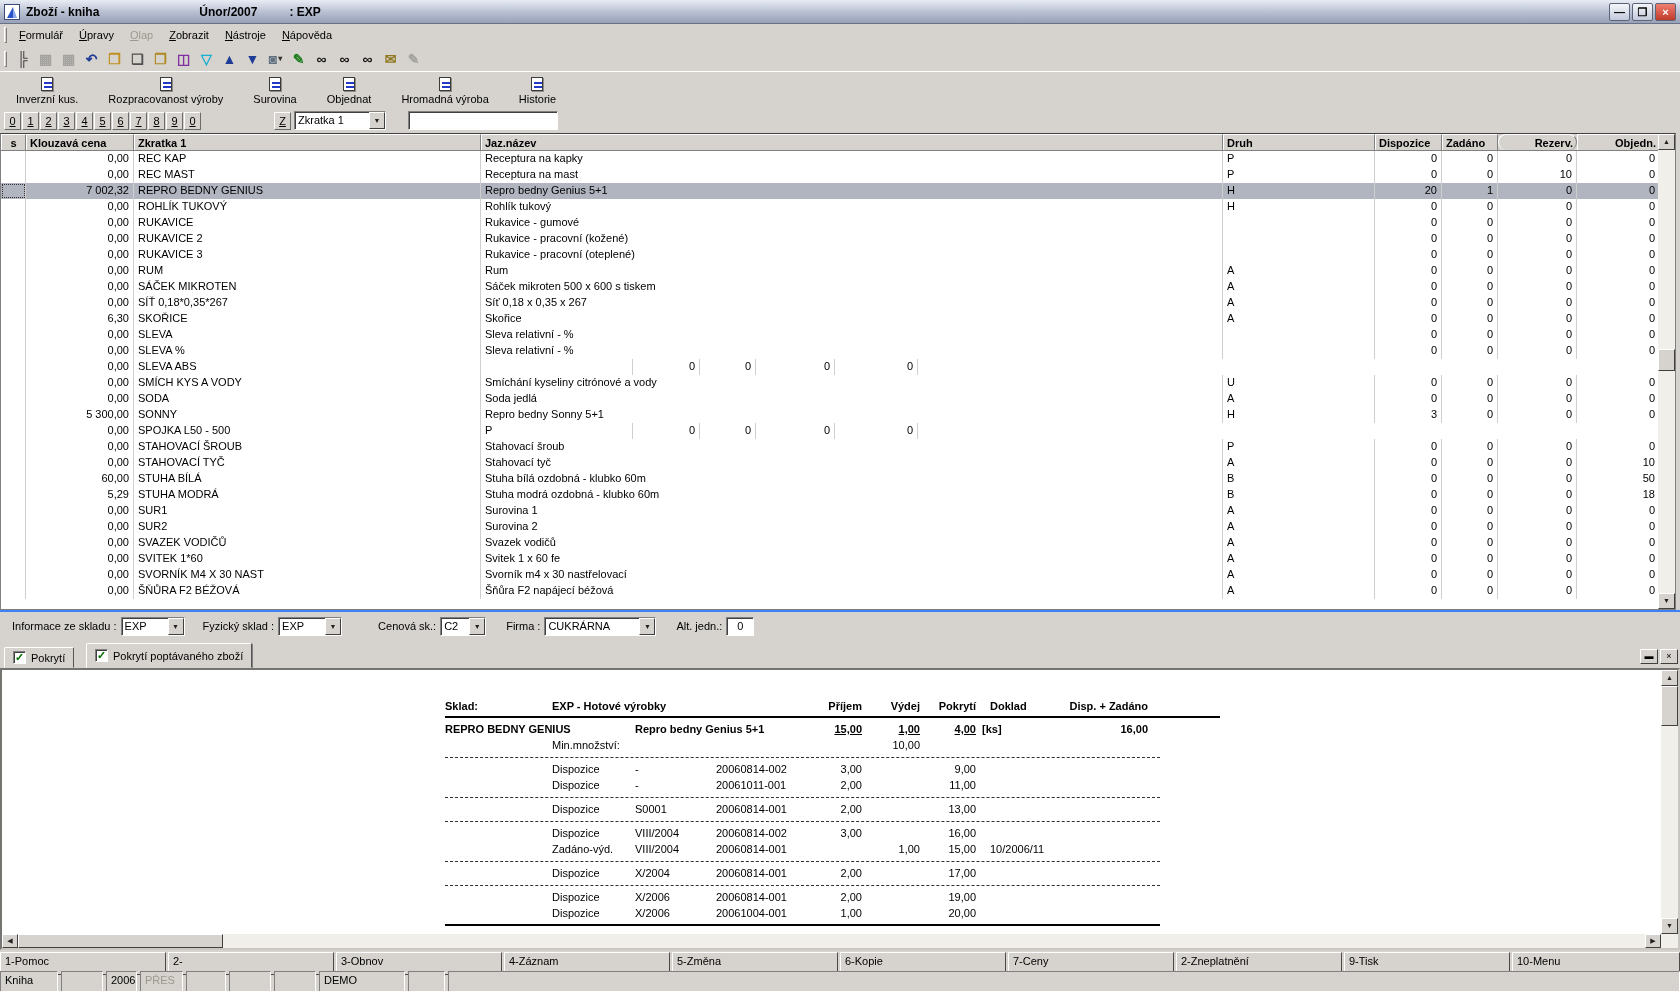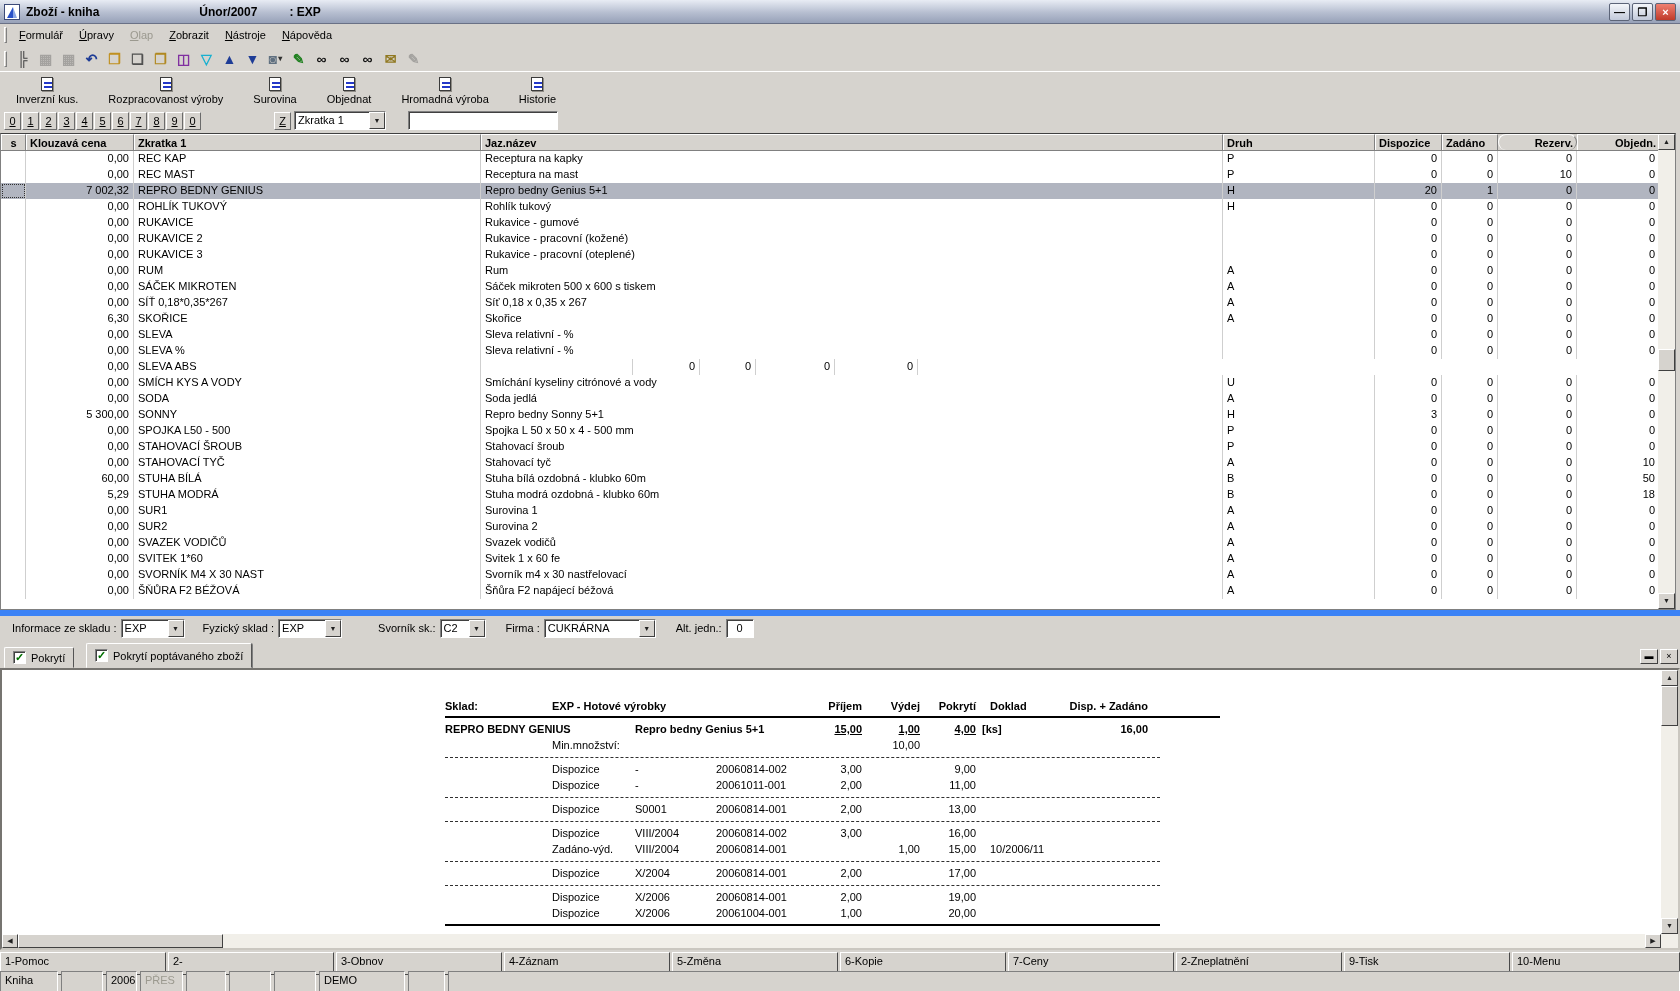--- a/index.html
+++ b/index.html
@@ -42,21 +42,21 @@
 .grow{display:flex;height:16px}
 .gcell{padding:1px 4px;border-right:1px solid #cfcfcf;white-space:nowrap;overflow:hidden}
 .num{text-align:right}
 .sel{background:#b1b5c0}
 .sel .cell-s{outline:1px dotted #303030;outline-offset:-2px}
 
 .vscroll{position:absolute;right:0;top:0;width:17px;height:100%;background:#f1efe9}
 .sb-btn{position:absolute;left:0;width:17px;height:16px;background:#d6d3ce;border:1px solid;border-color:#fff #404040 #404040 #fff;font-size:7px;text-align:center;line-height:14px;color:#202020}
 .sb-thumb{position:absolute;left:0;width:17px;background:#d6d3ce;border:1px solid;border-color:#fff #404040 #404040 #fff}
 
-.filterrow{position:absolute;left:0;top:610px;right:0;height:30px;display:flex;align-items:center;border-top:6px solid #3b82f6}
+.filterrow{position:absolute;left:0;top:610px;right:0;height:30px;display:flex;align-items:center;border-top:2px solid #3b82f6}
 .flabel{white-space:nowrap;margin-right:4px}
 .alt-input{width:28px;height:19px;text-align:center;background:#fff;border:1px solid;border-color:#808080 #fff #fff #808080;box-shadow:inset 1px 1px 0 #404040;font:11px "Liberation Sans",sans-serif}
 
 .tabrow{position:absolute;left:0;top:640px;right:0;height:28px}
 .ptab{position:absolute;bottom:0;height:21px;background:#d6d3ce;border:1px solid;border-color:#fff #555 #d6d3ce #fff;border-radius:2px 2px 0 0;display:flex;align-items:center;padding:0 8px;gap:5px}
 .ptab.active{height:25px;z-index:2;box-shadow:1px 0 0 #808080}
 .chk{width:13px;height:13px;background:#fff;border:1px solid;border-color:#808080 #fff #fff #808080;box-shadow:inset 1px 1px 0 #404040;font-size:11px;line-height:11px;text-align:center;color:#007000;font-weight:bold}
 .panel-btns{position:absolute;right:2px;bottom:4px;display:flex;gap:2px}
 .mini-btn{width:18px;height:15px;background:#d6d3ce;border:1px solid;border-color:#fff #404040 #404040 #fff;font-size:9px;line-height:13px;text-align:center}
 .panel{position:absolute;left:0;top:668px;right:0;height:282px;background:#fff;border:2px inset #cac7c0}
@@ -417,21 +417,20 @@
         <div class="gcell" style="width: 152px;">H</div>
         <div class="gcell num" style="width: 67px;">3</div>
         <div class="gcell num" style="width: 56px;">0</div>
         <div class="gcell num" style="width: 79px;">0</div>
         <div class="gcell num" style="width: 83px;">0</div>
       </div>
       <div class="grow">
         <div class="gcell cell-s" style="width: 25px;"></div>
         <div class="gcell num" style="width: 108px;">0,00</div>
         <div class="gcell" style="width: 347px;">SPOJKA L50 - 500</div>
-        <div class="gcell" style="width: 742px;">Spojka L 50 x 50 x 4 - 500 mm</div>
         <div class="gcell" style="width: 152px;">P</div>
         <div class="gcell num" style="width: 67px;">0</div>
         <div class="gcell num" style="width: 56px;">0</div>
         <div class="gcell num" style="width: 79px;">0</div>
         <div class="gcell num" style="width: 83px;">0</div>
       </div>
       <div class="grow">
         <div class="gcell cell-s" style="width: 25px;"></div>
         <div class="gcell num" style="width: 108px;">0,00</div>
         <div class="gcell" style="width: 347px;">STAHOVACÍ ŠROUB</div>
@@ -553,21 +552,21 @@
     <div class="flabel" style="margin-left: 12px;">Informace ze skladu :</div>
     <div class="combo" style="width: 64px;">
       <div class="val">EXP</div>
       <span class="arrow-btn">▼</span>
     </div>
     <div class="flabel" style="margin-left: 18px;">Fyzický sklad :</div>
     <div class="combo" style="width: 64px;">
       <div class="val">EXP</div>
       <span class="arrow-btn">▼</span>
     </div>
-    <div class="flabel" style="margin-left: 36px;">Svorník sk.:</div>
+    <div class="flabel" style="margin-left: 36px;">Cenová sk.:</div>
     <div class="combo" style="width: 46px;">
       <div class="val">C2</div>
       <span class="arrow-btn">▼</span>
     </div>
     <div class="flabel" style="margin-left: 20px;">Firma :</div>
     <div class="combo" style="width: 112px;">
       <div class="val">CUKRÁRNA</div>
       <span class="arrow-btn">▼</span>
     </div>
     <div class="flabel" style="margin-left: 20px;">Alt. jedn.:</div>

